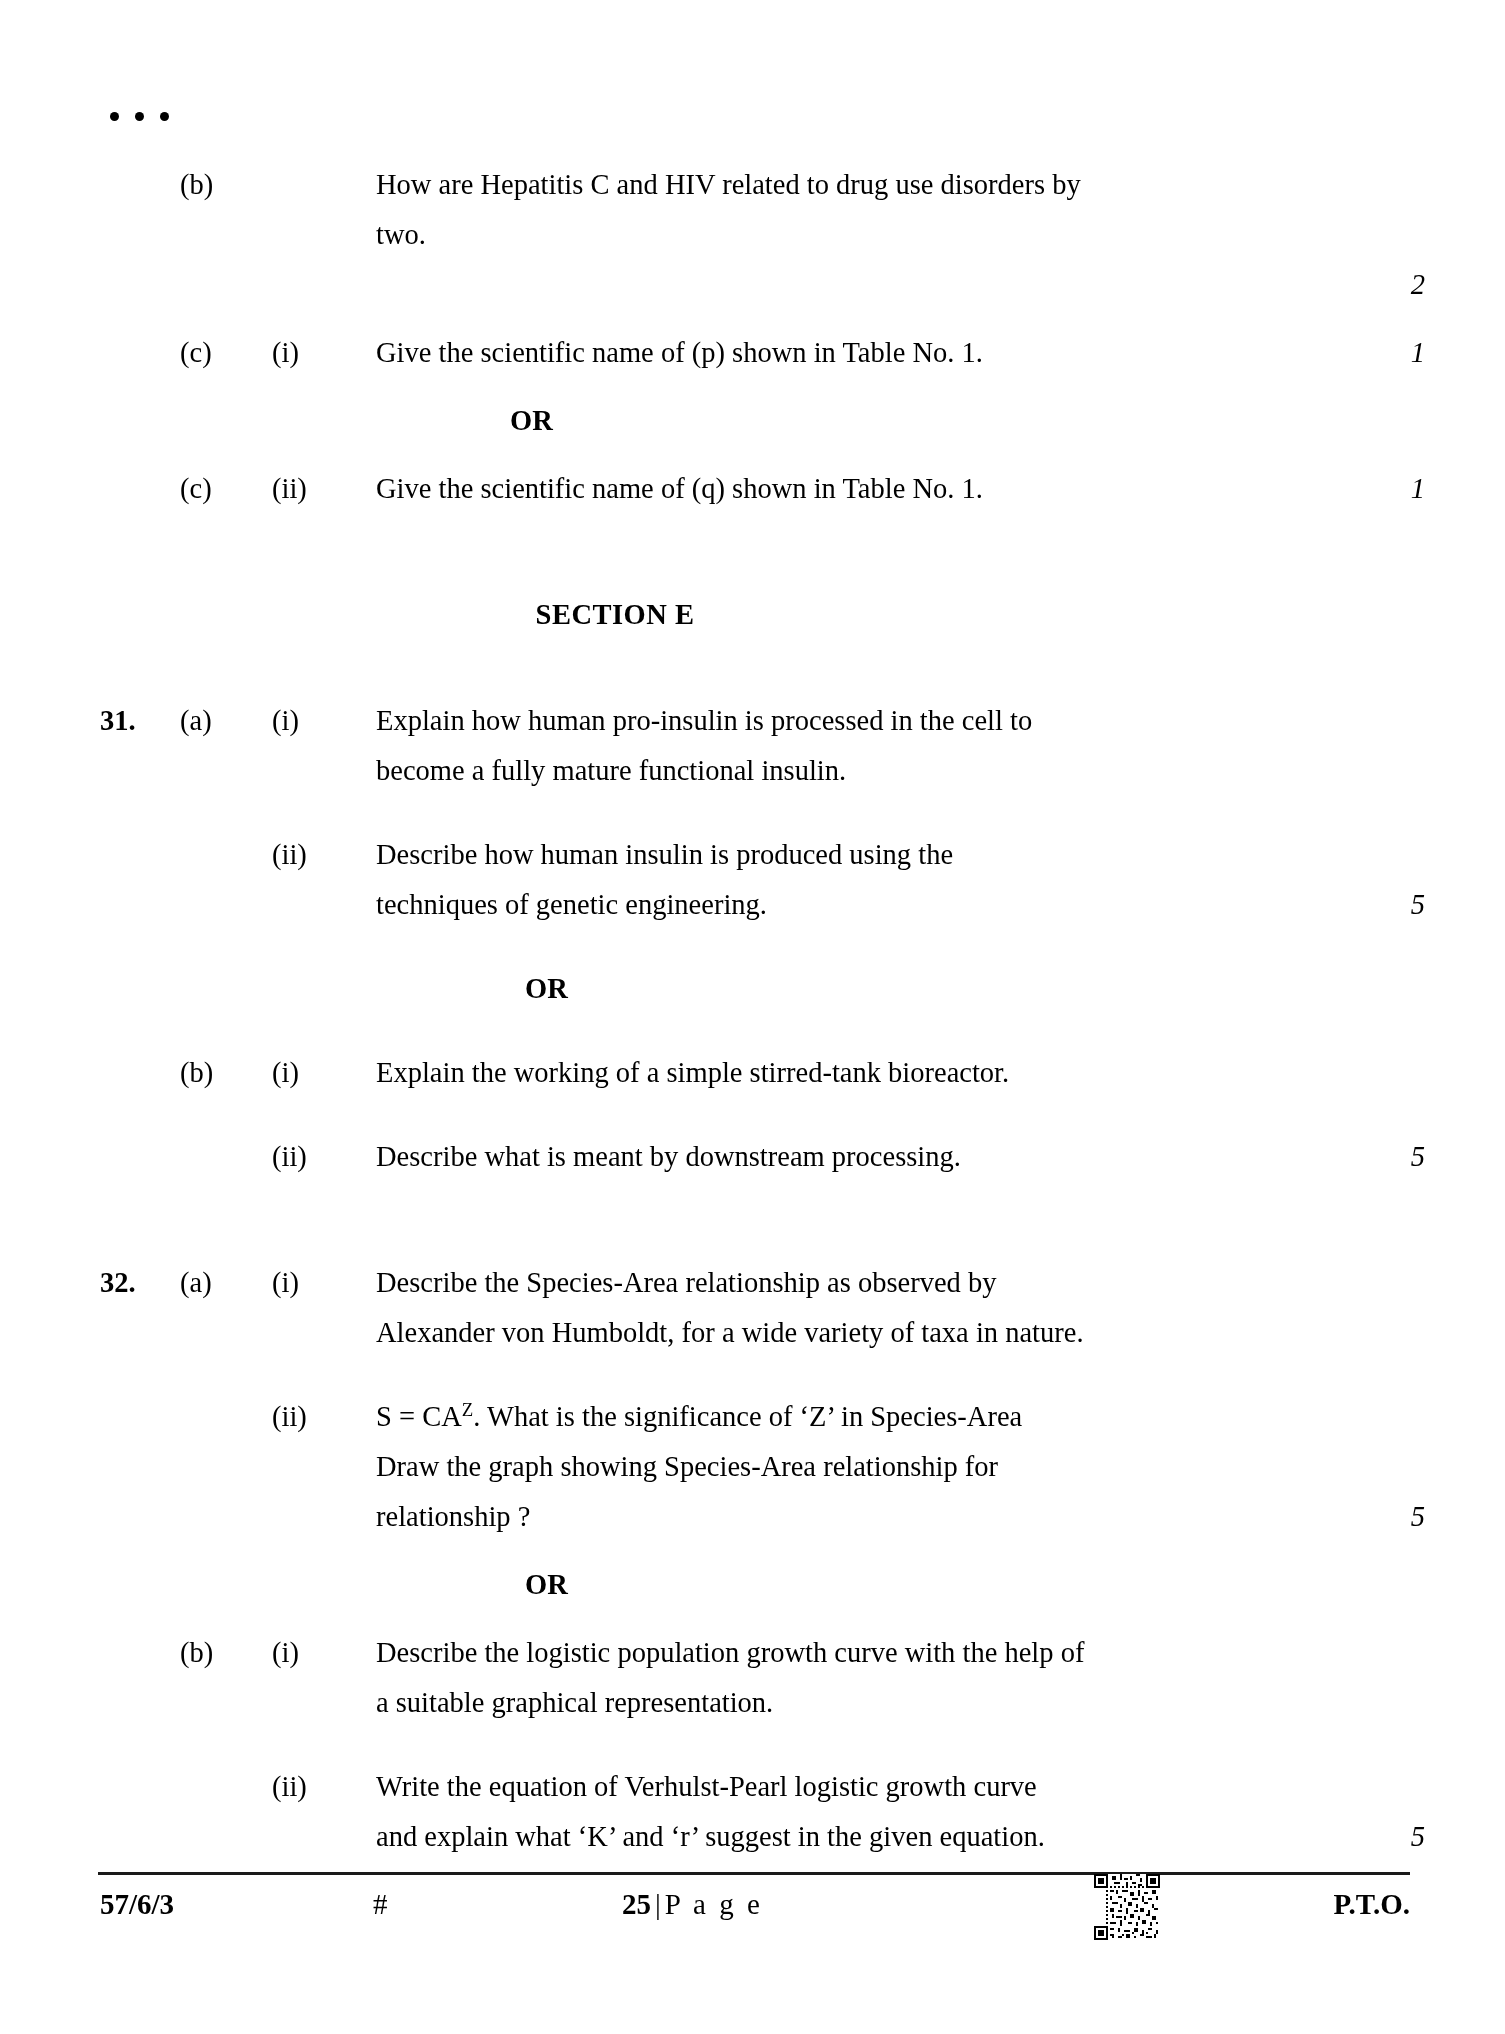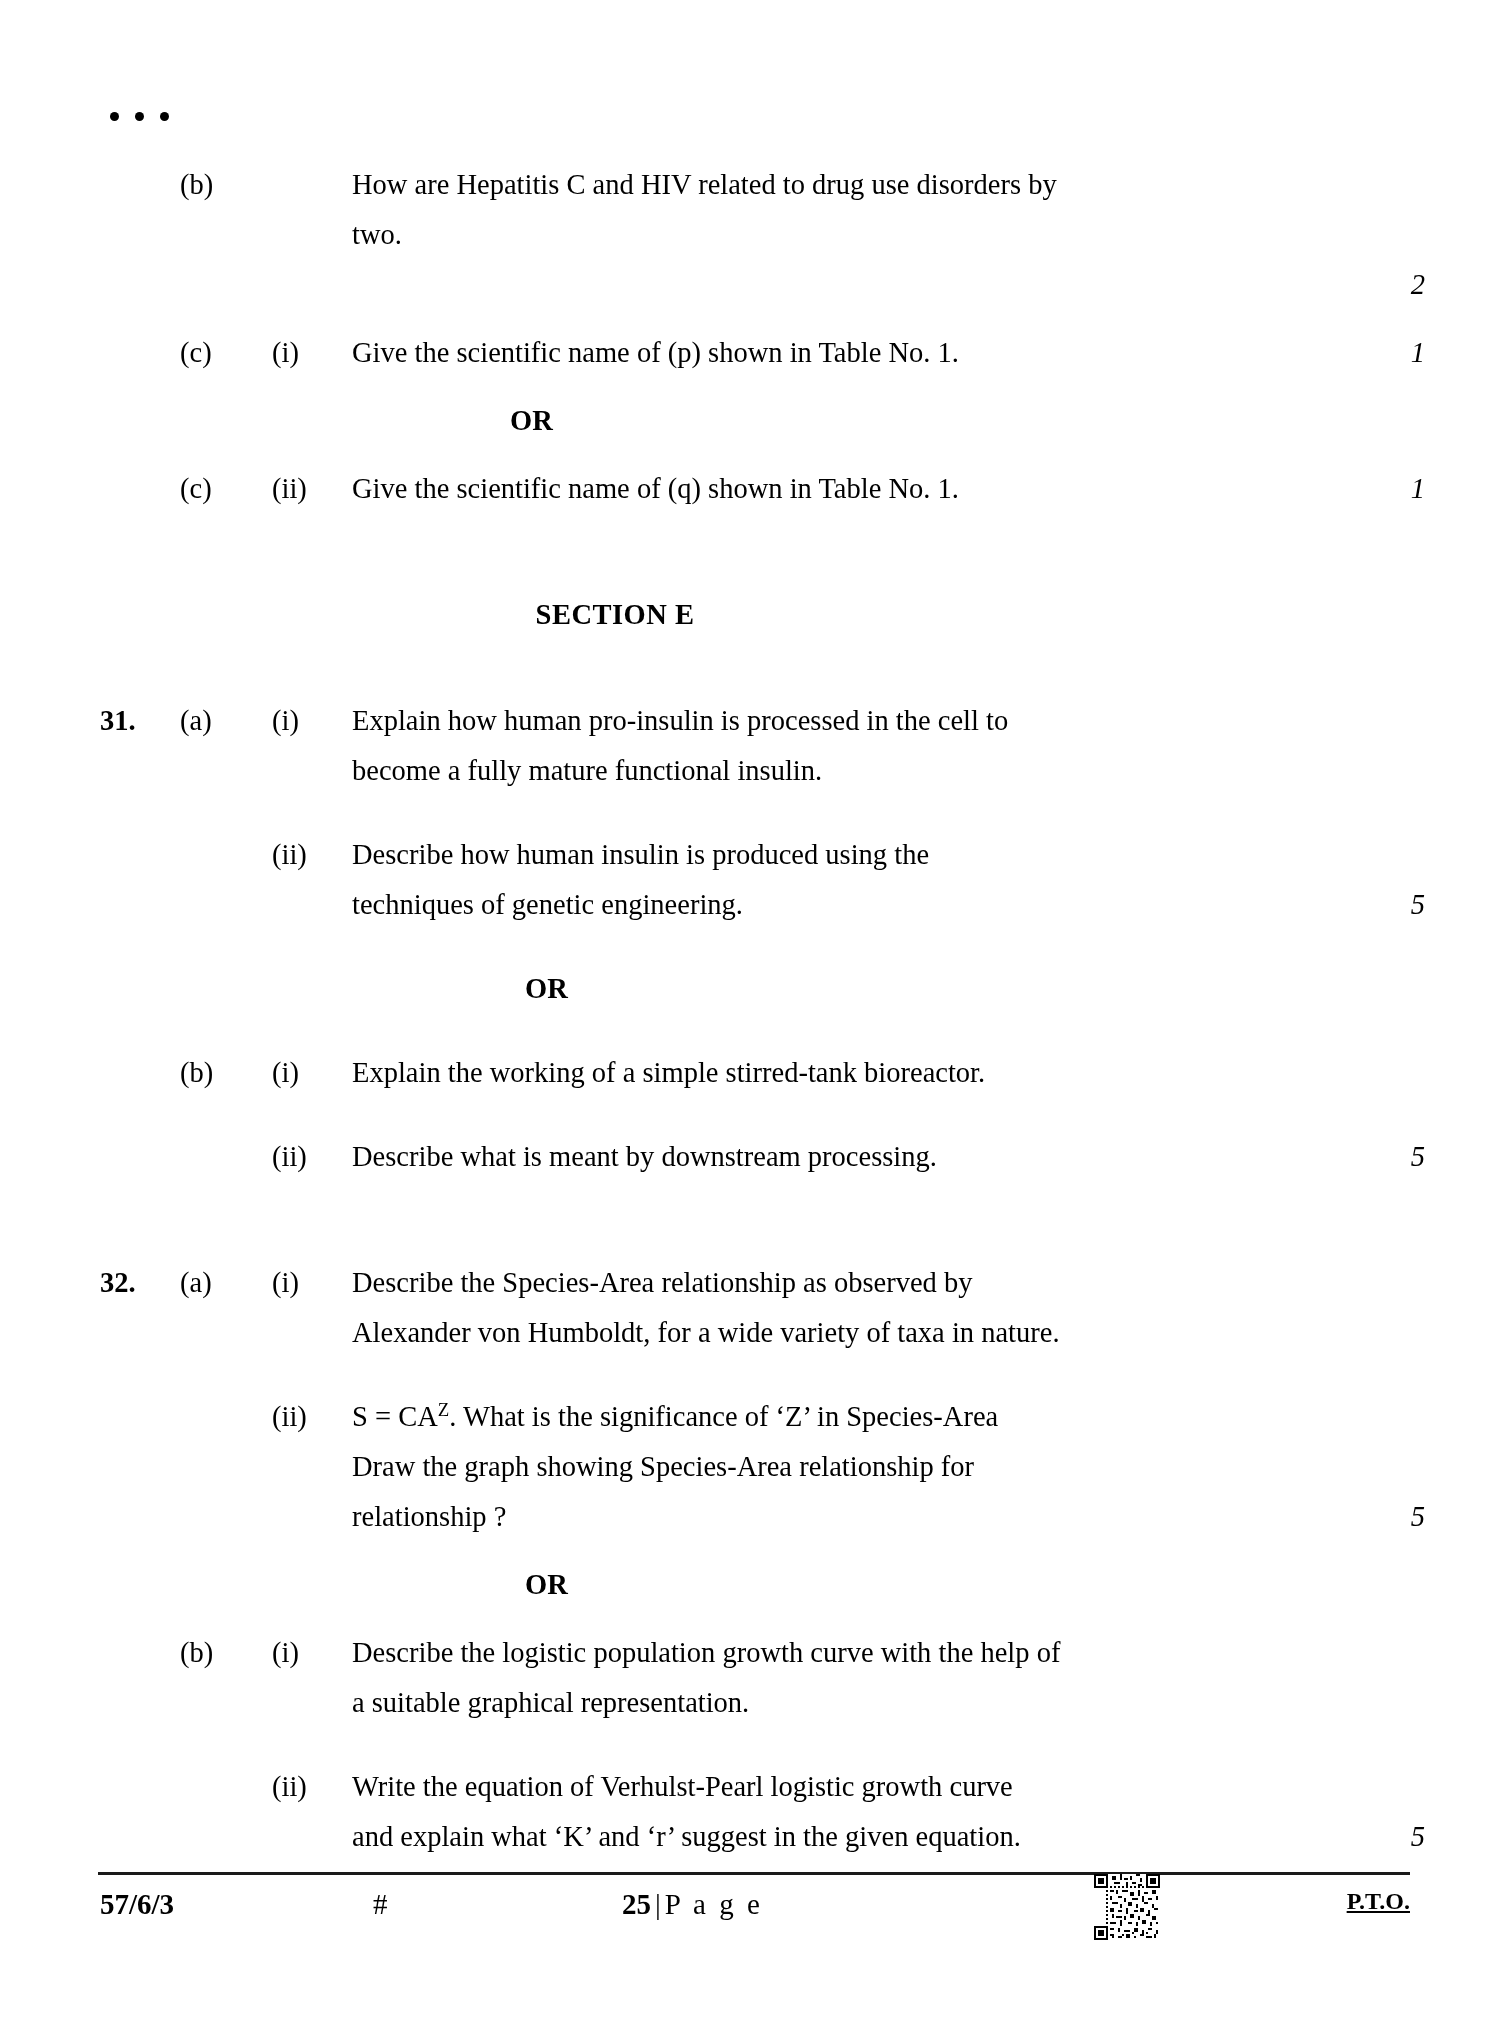--- a/index.html
+++ b/index.html
@@ -71,20 +71,21 @@
     font-size: 28.5px;
     line-height: 50px;
   }
   .c-text {
     flex: 1 1 auto;
     font-size: 28.5px;
     line-height: 50px;
     text-align: justify;
     text-justify: inter-word;
     hyphens: none;
+    margin-left: 24px;
   }
   .c-marks {
     width: 70px;
     flex: 0 0 70px;
     text-align: right;
     font-style: italic;
     font-size: 28.5px;
     line-height: 50px;
     position: relative;
   }
@@ -165,22 +166,21 @@
     font-size: 29px;
   }
   .f-page .pnum { font-weight: bold; }
   .f-page .bar { padding: 0 4px; }
   .f-page .pword { letter-spacing: 3px; }
   .f-pto {
     position: absolute;
     right: 95px;
     top: 0;
     font-weight: bold;
-    font-size: 24px;
-    text-decoration: underline;
+    font-size: 29px;
   }
   .qr {
     position: absolute;
     left: 1094px;
     top: -14px;
     width: 66px;
     height: 66px;
   }
 </style>
 </head>

